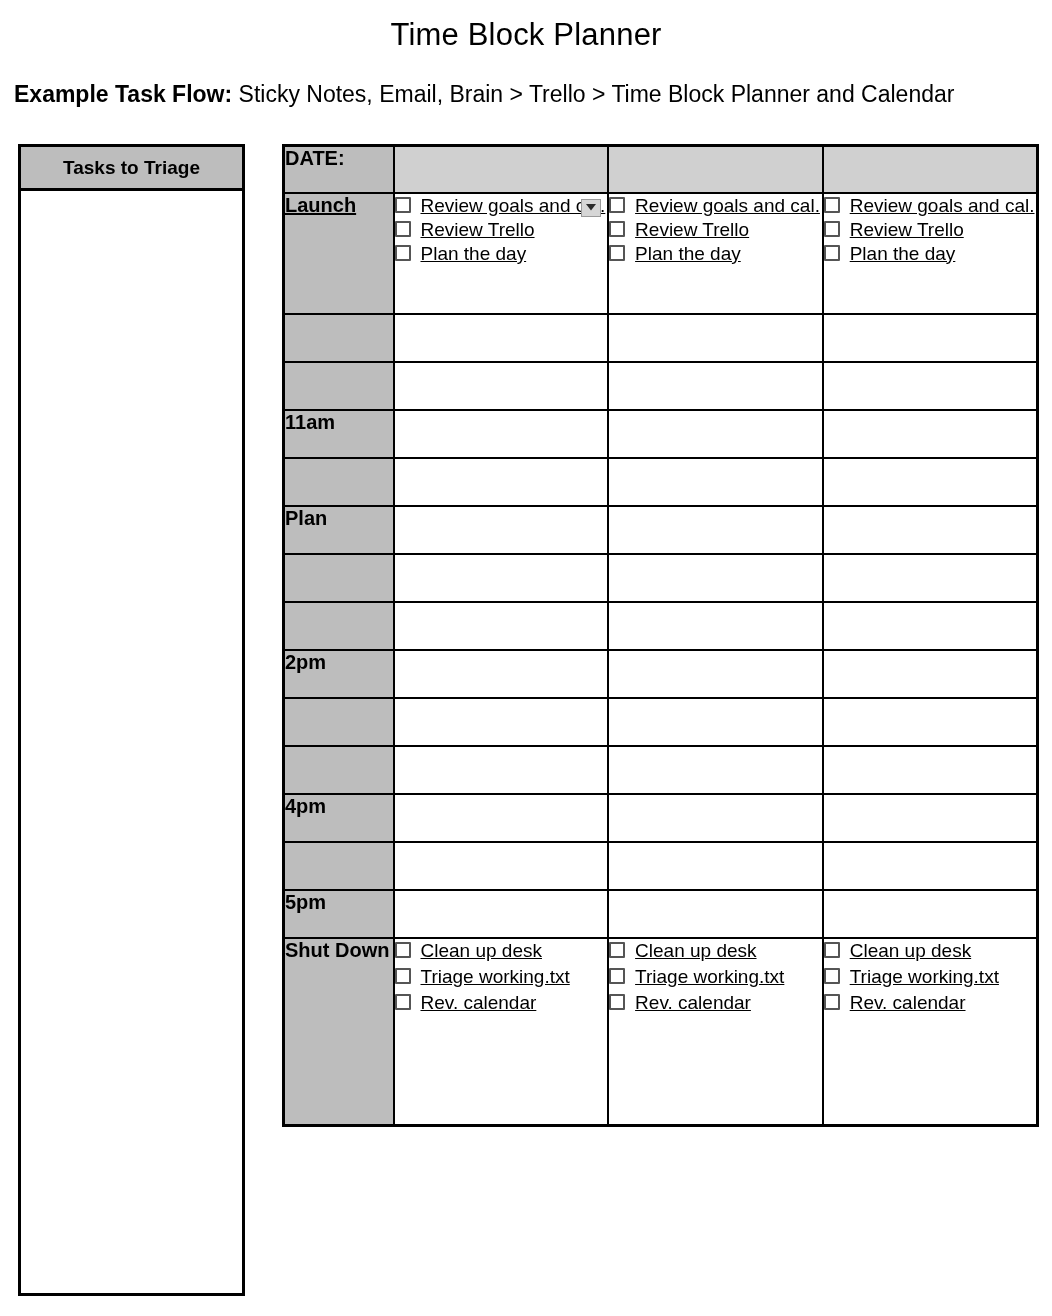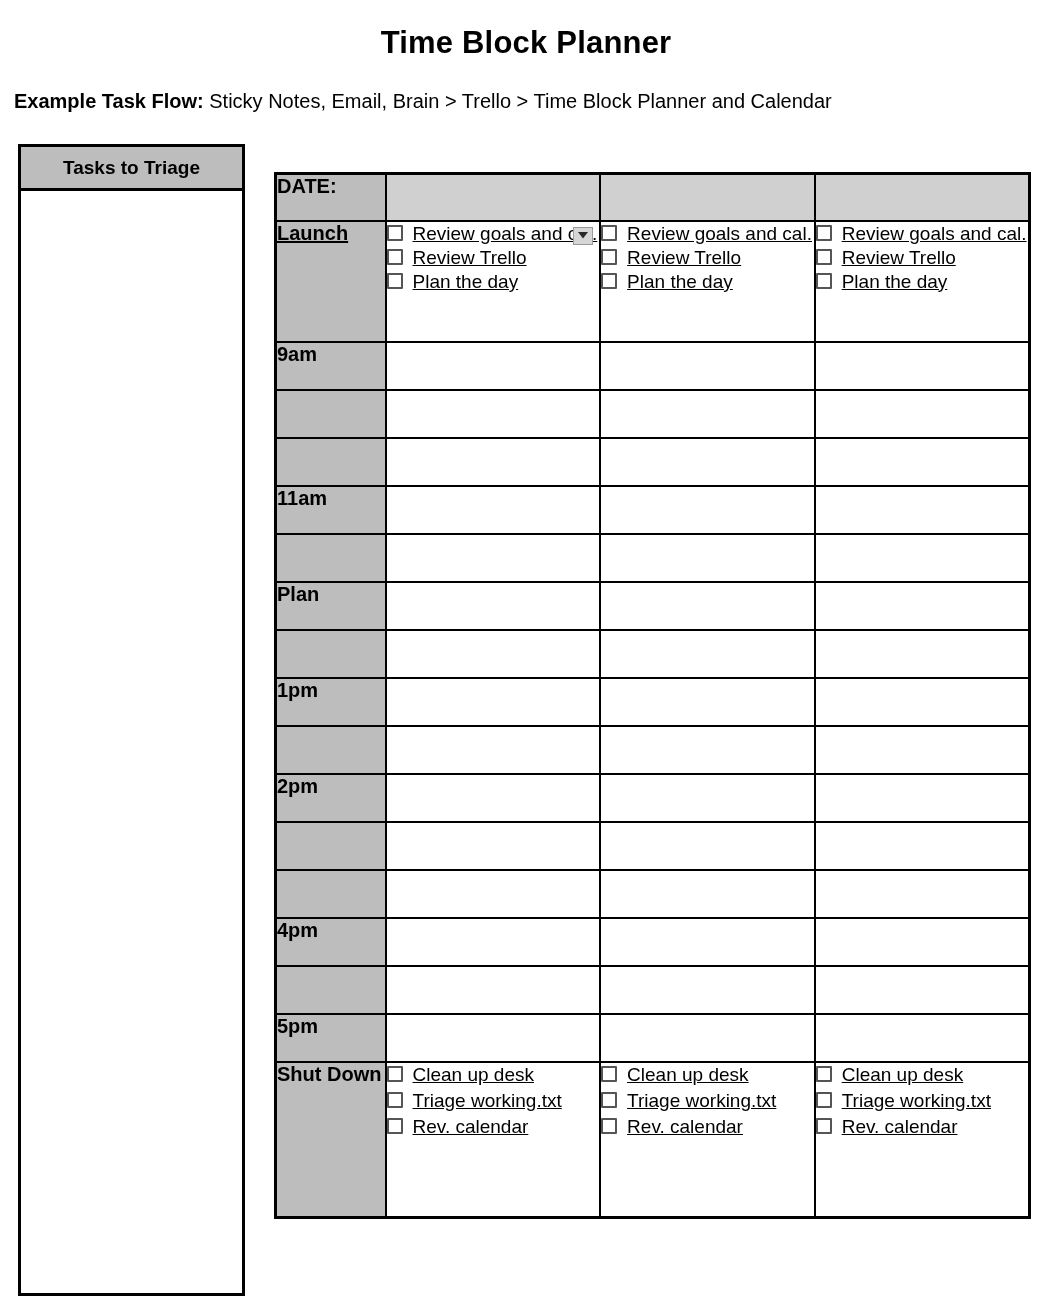--- a/index.html
+++ b/index.html
@@ -13,32 +13,32 @@
     font-family: "Liberation Sans", sans-serif;
     color: #000000;
     overflow: hidden;
     position: relative;
   }
 
   
   .page-title {
     text-align: center;
     font-size: 31px;
-    font-weight: bold;
+    font-weight: normal;
     letter-spacing: 0.2px;
     margin: 0;
-    padding-top: 24px;
+    padding-top: 16px;
     line-height: 1.2;
   }
 
   
   .task-flow {
     margin: 0;
     padding: 28px 0 0 14px;
-    font-size: 20px;
+    font-size: 23px;
     line-height: 1.2;
     white-space: nowrap;
   }
   .task-flow .tf-label {
     font-weight: bold;
   }
   .task-flow .tf-value {
     font-weight: normal;
   }
 
@@ -74,28 +74,27 @@
     box-sizing: border-box;
   }
   .triage-area {
     height: calc(100% - 47px);
     background: #ffffff;
   }
 
   
   .schedule-table {
     position: absolute;
-    left: 274px;
+    left: 282px;
     top: 0;
     width: 754px;
     border-collapse: collapse;
     border: 3px solid #000000;
     table-layout: fixed;
     background: #84cc16;
-    margin-top: 28px;
   }
   .schedule-table td {
     border: 2px solid #000000;
     padding: 0;
     vertical-align: top;
     box-sizing: border-box;
   }
 
   col.c-time  { width: 110px; }
   col.c-day   { width: 214.6px; }
@@ -173,21 +172,21 @@
   .cell-time-label {
     background: #bdbdbd;
     font-weight: bold;
     font-size: 20px;
     padding: 11px 0 0 11px;
     vertical-align: middle;
   }
   .cell-time-slot { background: #ffffff; }
 
   
-  .row-shutdown td { height: 156px; }
+  .row-shutdown td { height: 188px; }
   .cell-shutdown-list {
     background: #ffffff;
     padding: 14px 6px 4px 10px;
     text-decoration: underline;
   }
   .cell-shutdown-list .check-item { margin-bottom: 3px; }
 </style>
 </head>
 <body>
 
@@ -269,26 +268,20 @@
                 <span class="check-label">Review Trello</span>
               </div>
               <div class="check-item">
                 <span class="checkbox-glyph"></span>
                 <span class="check-label">Plan the day</span>
               </div>
             </div>
           </td>
         </tr>
         <tr class="row-time">
-          <td class="cell-time-label">9am</td>
-          <td class="cell-time-slot"></td>
-          <td class="cell-time-slot"></td>
-          <td class="cell-time-slot"></td>
-        </tr>
-        <tr class="row-time">
           <td class="cell-time-label"></td>
           <td class="cell-time-slot"></td>
           <td class="cell-time-slot"></td>
           <td class="cell-time-slot"></td>
         </tr>
         <tr class="row-time">
           <td class="cell-time-label"></td>
           <td class="cell-time-slot"></td>
           <td class="cell-time-slot"></td>
           <td class="cell-time-slot"></td>
@@ -306,26 +299,20 @@
           <td class="cell-time-slot"></td>
         </tr>
         <tr class="row-time">
           <td class="cell-time-label">Plan</td>
           <td class="cell-time-slot"></td>
           <td class="cell-time-slot"></td>
           <td class="cell-time-slot"></td>
         </tr>
         <tr class="row-time">
           <td class="cell-time-label"></td>
-          <td class="cell-time-slot"></td>
-          <td class="cell-time-slot"></td>
-          <td class="cell-time-slot"></td>
-        </tr>
-        <tr class="row-time">
-          <td class="cell-time-label">1pm</td>
           <td class="cell-time-slot"></td>
           <td class="cell-time-slot"></td>
           <td class="cell-time-slot"></td>
         </tr>
         <tr class="row-time">
           <td class="cell-time-label"></td>
           <td class="cell-time-slot"></td>
           <td class="cell-time-slot"></td>
           <td class="cell-time-slot"></td>
         </tr>

